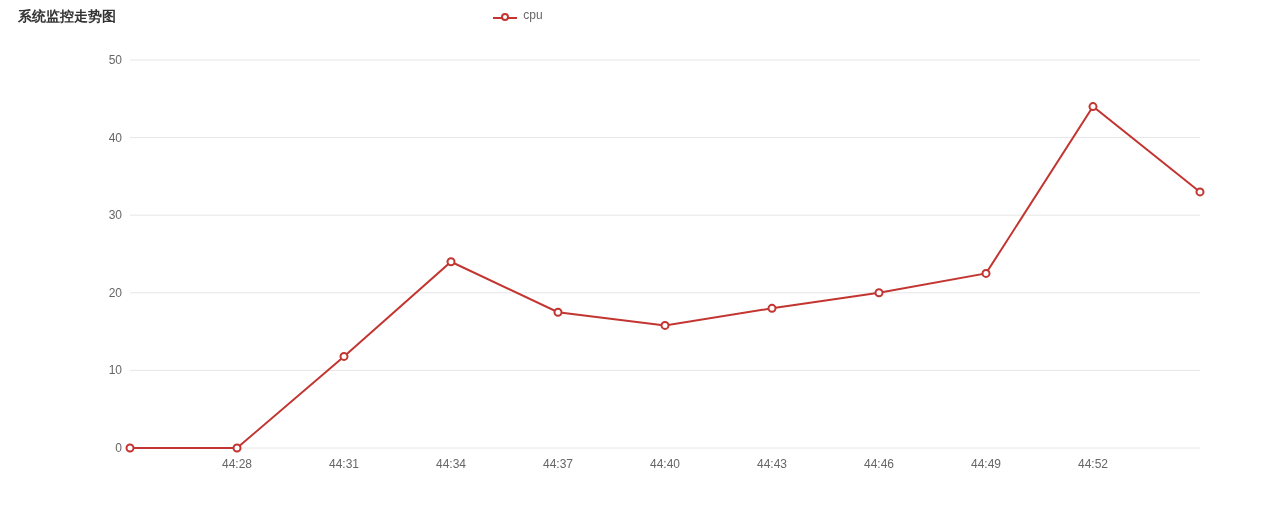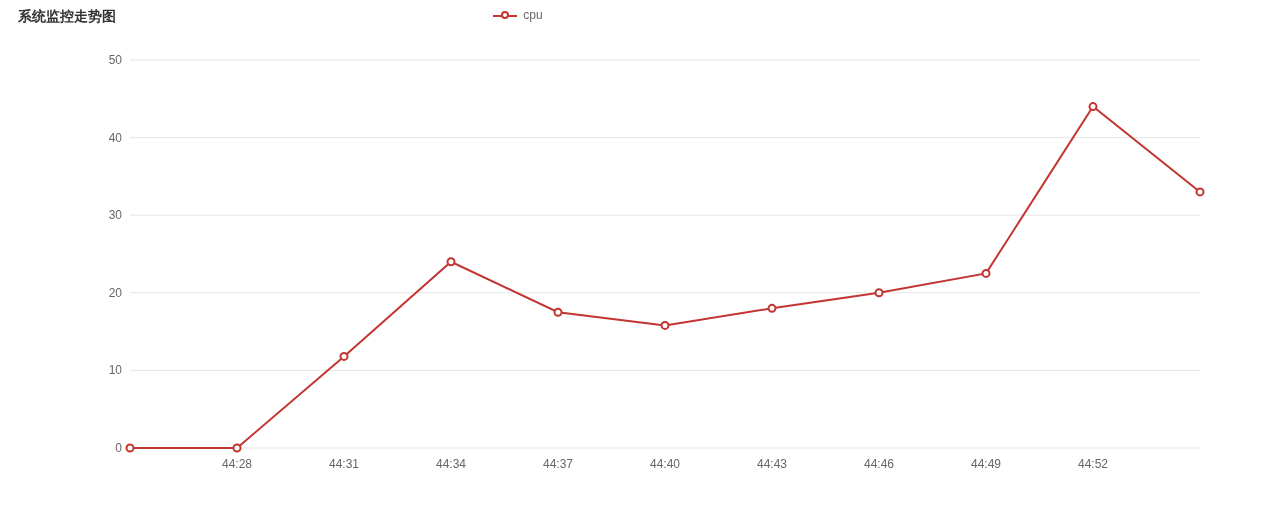--- a/index.html
+++ b/index.html
@@ -1,19 +1,19 @@
 <!DOCTYPE html>
 <html><head>
 <meta charset="utf-8">
 <style>
   html,body{margin:0;padding:0;font-family:"Microsoft YaHei","PingFang SC",Arial,sans-serif;background:#fff;color:#333}
   .wrap{position:relative;width:1036px;height:508px}
   .title{position:absolute;left:18px;top:8px;font-size:14px;font-weight:700;color:#333}
   .legend{position:absolute;top:8px;left:0;width:100%;text-align:center;font-size:12px;color:#666}
-  .legend-item{display:inline-flex;align-items:center;gap:6px}
+  .legend-item{display:inline-flex;align-items:flex-end;gap:6px}
   .legend-mark{display:inline-block;width:24px;height:10px;position:relative}
   .legend-mark::before{content:"";position:absolute;left:0;right:0;top:50%;border-top:2px solid #c23531}
   .legend-mark::after{content:"";position:absolute;left:50%;top:50%;width:8px;height:8px;margin:-4px 0 0 -4px;border:2px solid #c23531;border-radius:50%;background:#fff;box-sizing:border-box}
   svg{position:absolute;left:0;top:0}
   .grid line{stroke:#e6e6e6;stroke-width:1}
   .axis text{font-size:12px;fill:#666}
   .series{fill:none;stroke:#c23531;stroke-width:2}
   .pt{fill:#fff;stroke:#c23531;stroke-width:2}
 </style>
 </head>

